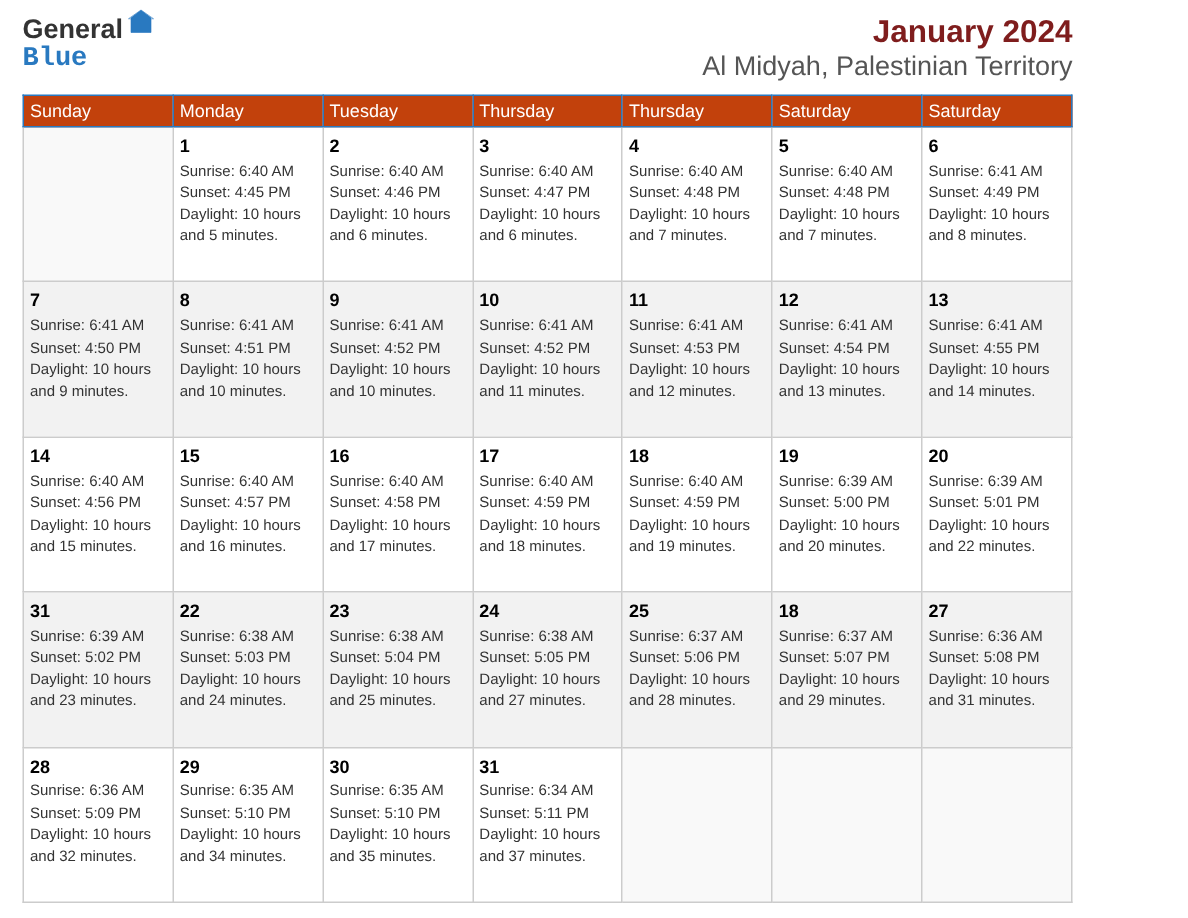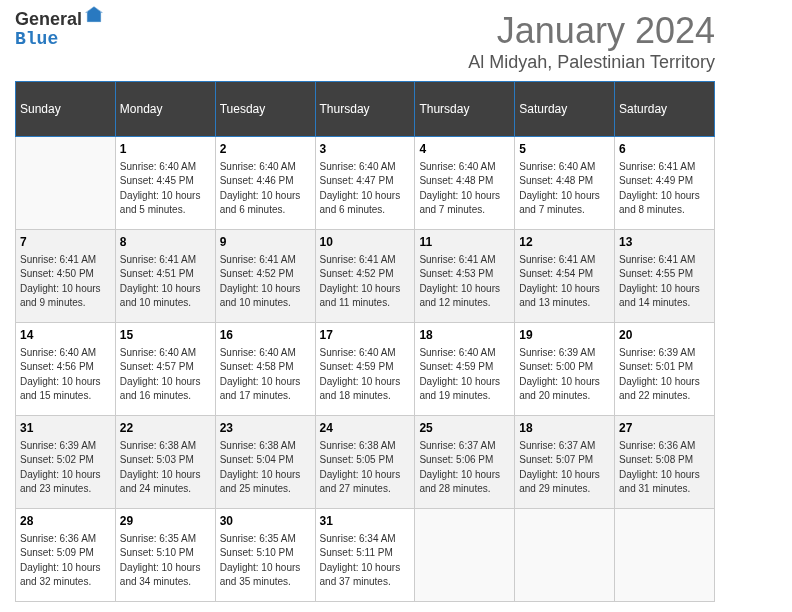--- a/index.html
+++ b/index.html
@@ -46,38 +46,38 @@
     .logo-icon {
       width: 20px;
       height: 20px;
       margin-left: 2px;
       margin-top: -5px;
     }
     .title-area {
       text-align: right;
     }
     .calendar-title {
-      font-size: 36px;
-      color: #737373;
-      font-weight: normal;
+      font-size: 21px;
+      color: #7f1d1d;
+      font-weight: bold;
     }
     .calendar-subtitle {
       font-size: 18px;
       color: #555;
     }
     .calendar-table {
       width: 100%;
       border-collapse: collapse;
       flex: 1;
       font-size: 10.5px;
     }
     .calendar-table thead tr th {
-      background-color: #404040;
+      background-color: #c2410c;
       color: #fff;
-      padding: 20px 4px;
+      padding: 3px 4px;
       text-align: left;
       font-size: 12px;
       font-weight: normal;
       border: 1px solid #2979c0;
     }
     .calendar-table tbody tr td {
       vertical-align: top;
       padding: 4px 4px;
       border: 1px solid #ccc;
       line-height: 1.4;

